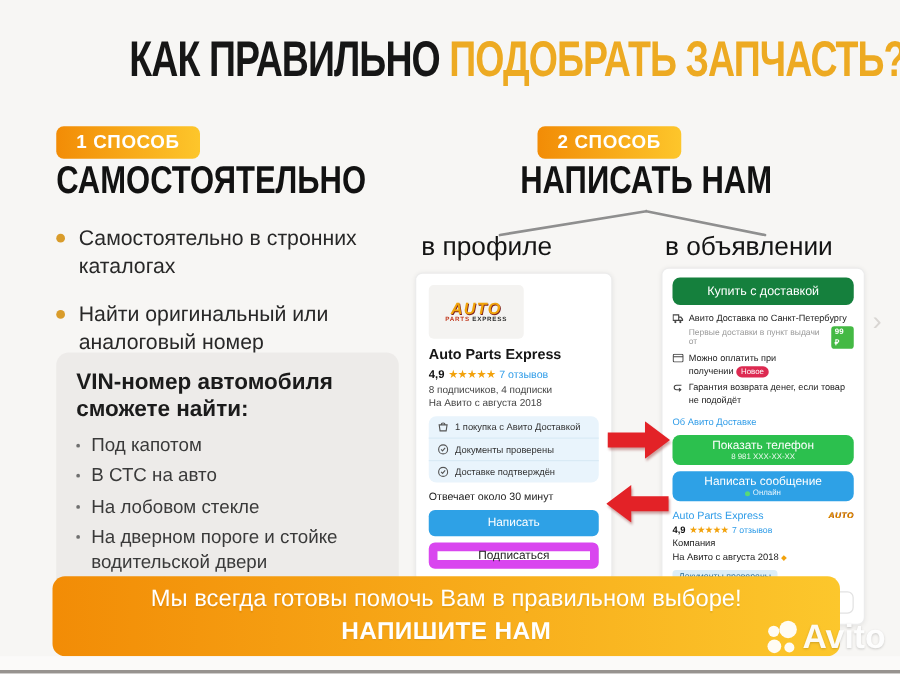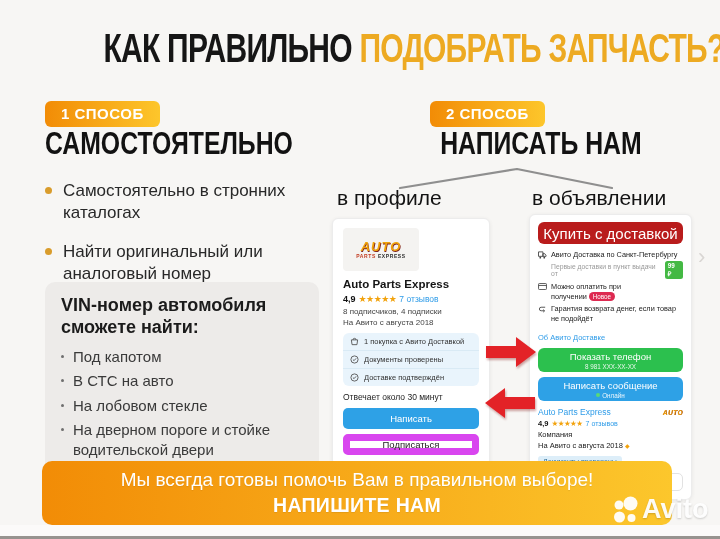--- a/index.html
+++ b/index.html
@@ -14,21 +14,21 @@
 
   
   .badge { position:absolute; display:inline-block; padding:4px 16px 5px; border-radius:6px;
            background:linear-gradient(90deg,#f28c06,#fdc62b); color:#fff; font-size:15px; font-weight:bold; letter-spacing:.5px; }
   .badge1 { left:45px; top:101px; }
   .badge2 { left:430px; top:101px; }
 
   .h2 { position:absolute; font-size:31px; font-weight:800; color:#121212; white-space:nowrap; }
   .h2 > span { display:inline-block; transform:scaleX(.8); }
   .h2-1 { left:45px; top:126px; } .h2-1 > span { transform-origin:left center; }
-  .h2-2 { left:367px; top:126px; width:300px; text-align:right; }
+  .h2-2 { left:367px; top:126px; width:300px; text-align:center; }
 
   
   .bullets { position:absolute; left:45px; top:180px; width:245px; list-style:none; }
   .bullets li { display:flex; gap:11px; margin-bottom:16px; font-size:17px; line-height:1.32; color:#282828; }
   .bullets .dot { flex:0 0 7px; width:7px; height:7px; margin-top:7px; border-radius:50%; background:#d99c2b; }
 
   
   .vin-box { position:absolute; left:45px; top:282px; width:274px; background:#edebe9; border-radius:10px; padding:13px 14px 11px 16px; }
   .vin-title { font-size:18px; line-height:1.22; font-weight:bold; color:#1b1b1b; margin-bottom:8px; }
   .vin-box ul { list-style:none; }
@@ -59,21 +59,21 @@
   .meta { font-size:8px; color:#454545; margin-bottom:2px; }
   .info-box { background:#e9f4fc; border-radius:6px; margin:6px 0; }
   .info-row { display:flex; align-items:center; gap:5px; padding:4px 7px; font-size:7.5px; color:#333;text-align:center; }
   .info-row + .info-row { border-top:1px solid #d9eaf5; }
   .response { font-size:8.5px; color:#222; margin:6px 0; }
   .btn-write { height:21px; background:#2ea1e6; color:#fff; font-size:9.5px; margin-bottom:5px; }
   .btn-outline { height:21px; background:#fff; border:7px solid #d946ef; color:#222; font-size:9.5px; }
 
   
   .card-listing { left:529px; top:214px; width:163px; padding:7px 8px 8px; }
-  .btn-buy { height:22px; border-radius:6px; background:#b91c1c; color:#fff; font-size:15px; margin-bottom:6px; }
+  .btn-buy { height:22px; border-radius:6px; background:#15803d; color:#fff; font-size:10px; margin-bottom:6px; }
   .feat { display:flex; gap:4px; font-size:7.3px; line-height:1.3; color:#222; margin-bottom:3px; }
   .feat .ficon { flex:0 0 9px; margin-top:1px; }
   .feat-sub { margin:-1px 0 3px 13px; font-size:6.8px; color:#9a9a9a; display:flex; align-items:center; gap:3px; }
   .price-badge { background:#44b944; color:#fff; font-size:6.3px; font-weight:bold; border-radius:2.5px; padding:1px 3px; }
   .new-badge { background:#dd2a51; color:#fff; font-size:6.3px; border-radius:6px; padding:1px 4px; margin-left:2px; }
   .link-blue { font-size:7.5px; color:#2f9ce8; margin:4px 0 6px; display:inline-block; }
   .btn-phone { height:24px; border-radius:6px; background:#2cc04e; color:#fff; margin-bottom:5px; }
   .btn-msg { height:24px; border-radius:6px; background:#2ea1e6; color:#fff; margin-bottom:6px; }
   .btn-main-line { font-size:9.5px; line-height:1.2; }
   .btn-sub-line { font-size:6.3px; opacity:.9; display:flex; align-items:center; gap:2px; }

